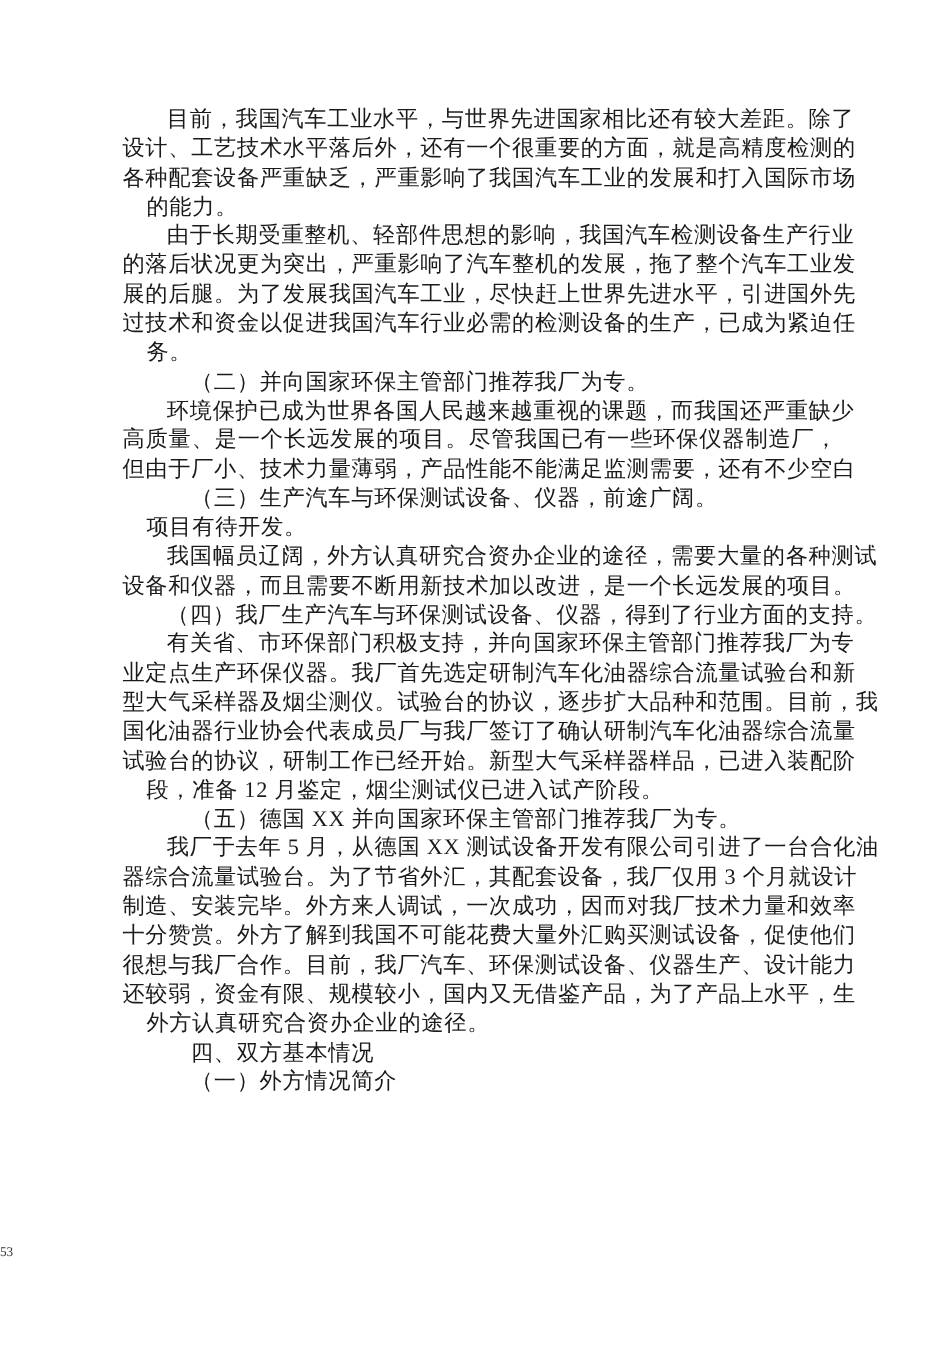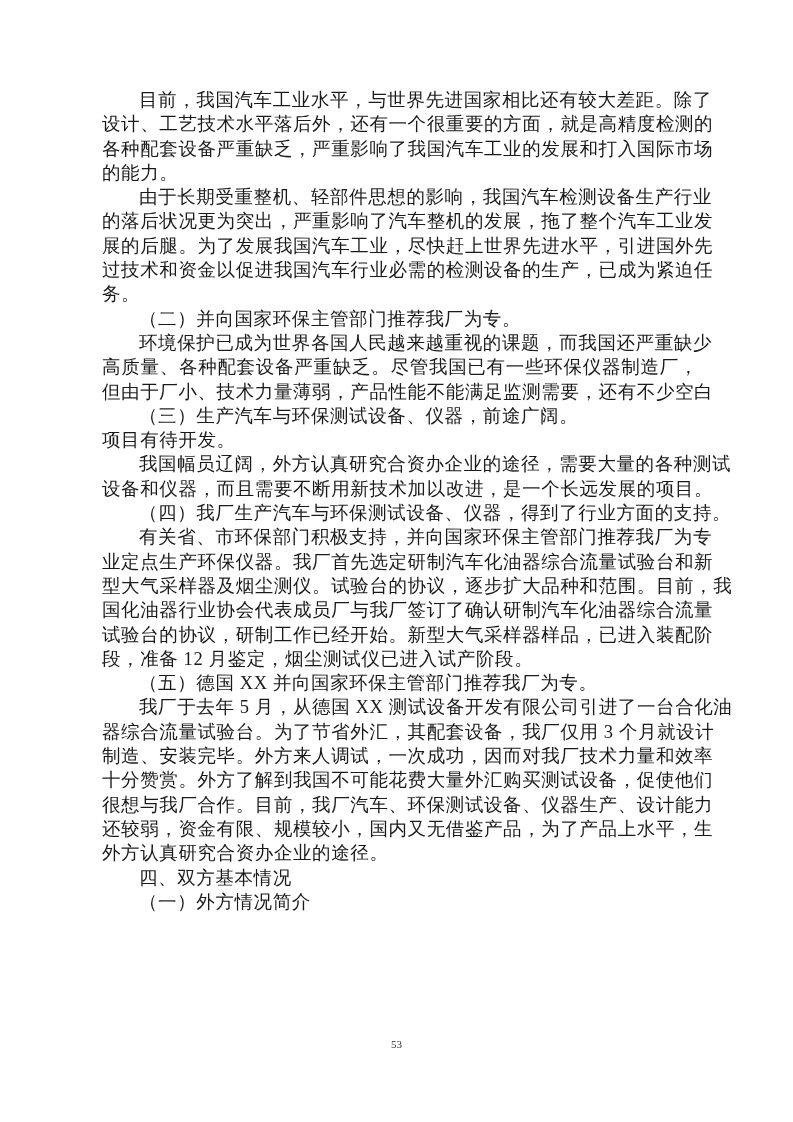--- a/index.html
+++ b/index.html
@@ -27,50 +27,50 @@
       line-height: 24.3px;
       font-size: 18.5px;
       white-space: nowrap;
       letter-spacing: 0.6px;
       text-align: justify;
       text-align-last: justify;
       overflow: visible;
     }
     .line.last {
       text-align-last: left;
+      margin-left: 20px;
     }
     .indent2 { padding-left: 37px; }
     .indent-h { padding-left: 37px; }
     .page-number {
       position: absolute;
       left: 0;
       width: 793px;
       top: 1038px;
-      text-align: center;
       font-family: "Liberation Serif", serif;
       font-size: 11px;
       color: #333;
     }
   </style>
 </head>
 <body>
 
 <div class="page">
   <div class="line indent2">目前，我国汽车工业水平，与世界先进国家相比还有较大差距。除了</div>
   <div class="line">设计、工艺技术水平落后外，还有一个很重要的方面，就是高精度检测的</div>
   <div class="line">各种配套设备严重缺乏，严重影响了我国汽车工业的发展和打入国际市场</div>
   <div class="line last">的能力。</div>
   <div class="line indent2">由于长期受重整机、轻部件思想的影响，我国汽车检测设备生产行业</div>
   <div class="line">的落后状况更为突出，严重影响了汽车整机的发展，拖了整个汽车工业发</div>
   <div class="line">展的后腿。为了发展我国汽车工业，尽快赶上世界先进水平，引进国外先</div>
   <div class="line">过技术和资金以促进我国汽车行业必需的检测设备的生产，已成为紧迫任</div>
   <div class="line last">务。</div>
   <div class="line indent-h last">（二）并向国家环保主管部门推荐我厂为专。</div>
   <div class="line indent2">环境保护已成为世界各国人民越来越重视的课题，而我国还严重缺少</div>
-  <div class="line">高质量、各种配套设备严重缺乏。尽管我国已有一些环保仪器制造厂，</div>
+  <div class="line">高质量、是一个长远发展的项目。尽管我国已有一些环保仪器制造厂，</div>
   <div class="line">但由于厂小、技术力量薄弱，产品性能不能满足监测需要，还有不少空白</div>
   <div class="line indent-h last">（三）生产汽车与环保测试设备、仪器，前途广阔。</div>
   <div class="line last">项目有待开发。</div>
   <div class="line indent2">我国幅员辽阔，外方认真研究合资办企业的途径，需要大量的各种测试</div>
   <div class="line">设备和仪器，而且需要不断用新技术加以改进，是一个长远发展的项目。</div>
   <div class="line indent-h">（四）我厂生产汽车与环保测试设备、仪器，得到了行业方面的支持。</div>
   <div class="line indent2">有关省、市环保部门积极支持，并向国家环保主管部门推荐我厂为专</div>
   <div class="line">业定点生产环保仪器。我厂首先选定研制汽车化油器综合流量试验台和新</div>
   <div class="line">型大气采样器及烟尘测仪。试验台的协议，逐步扩大品种和范围。目前，我</div>
   <div class="line">国化油器行业协会代表成员厂与我厂签订了确认研制汽车化油器综合流量</div>

